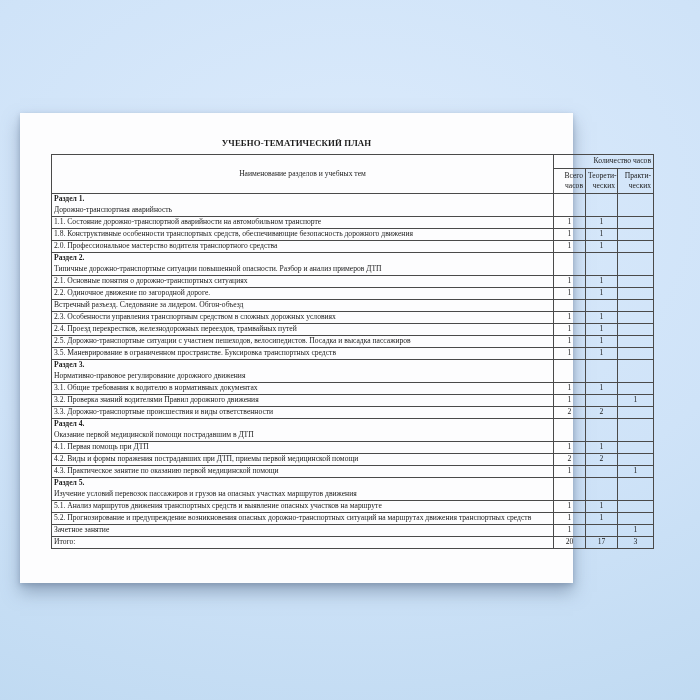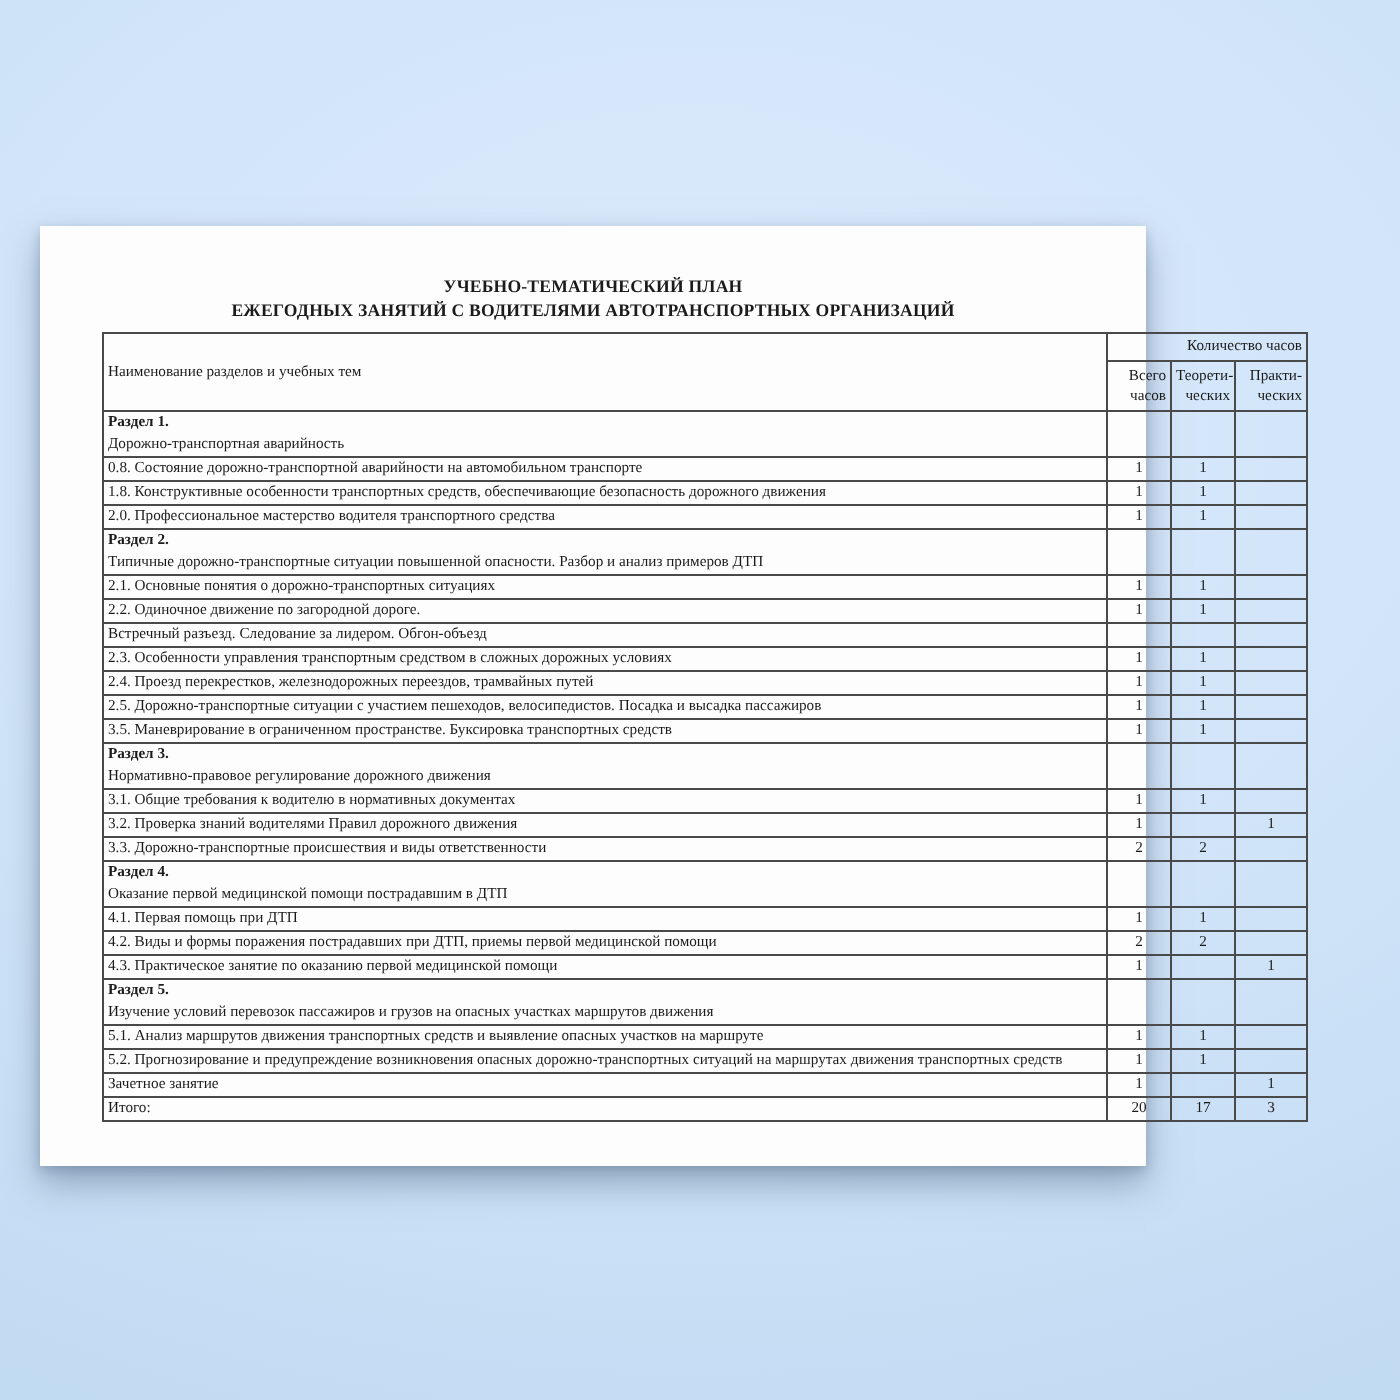--- a/index.html
+++ b/index.html
@@ -23,39 +23,38 @@
     border-collapse:collapse;table-layout:fixed;
     margin:5px 29px 0 31px;width:599px;
   }
   table.plan td,table.plan th{
     border:1px solid #4a4a4a;
     font-weight:normal;
     font-size:7.6px;line-height:10.5px;
     padding:0 2px;vertical-align:middle;
     overflow:hidden;white-space:nowrap;
   }
-  th.h-name{width:497px;text-align:left;font-size:7.6px;}
+  th.h-name{width:497px;text-align:center;font-size:7.6px;}
   th.h-group{text-align:right;height:13px;}
   th.h-sub{text-align:right;height:24px;padding:0 1px;}
   th.h-sub span{display:block;}
   col.c-tot{width:32px;} col.c-theo{width:32px;} col.c-prac{width:36px;}
   td.c-name{text-align:left;height:11px;}
   td.c-name.section{height:22px;vertical-align:top;}
   .sec-title{font-weight:bold;}
   td.c-num{text-align:center;}
   tr.section-row td{height:22px;}
 </style>
 </head>
 <body>
 
 <div class="page">
 
   <div class="title-block">
     <div>УЧЕБНО-ТЕМАТИЧЕСКИЙ ПЛАН</div>
-    <div>ЕЖЕГОДНЫХ ЗАНЯТИЙ С ВОДИТЕЛЯМИ АВТОТРАНСПОРТНЫХ ОРГАНИЗАЦИЙ</div>
   </div>
 
   <table class="plan">
     <colgroup>
       <col>
         <col class="c-tot">
         <col class="c-theo">
         <col class="c-prac">
     </colgroup>
     <thead>
@@ -82,21 +81,21 @@
         <tr class="section-row">
           <td class="c-name section">
             <div class="sec-title">Раздел 1.</div>
             <div>Дорожно-транспортная аварийность</div>
           </td>
           <td class="c-num"></td>
           <td class="c-num"></td>
           <td class="c-num"></td>
         </tr>
         <tr>
-          <td class="c-name">0.8. Состояние дорожно-транспортной аварийности на автомобильном транспорте</td>
+          <td class="c-name">1.1. Состояние дорожно-транспортной аварийности на автомобильном транспорте</td>
           <td class="c-num">1</td>
           <td class="c-num">1</td>
           <td class="c-num"></td>
         </tr>
         <tr>
           <td class="c-name">1.8. Конструктивные особенности транспортных средств, обеспечивающие безопасность дорожного движения</td>
           <td class="c-num">1</td>
           <td class="c-num">1</td>
           <td class="c-num"></td>
         </tr>

